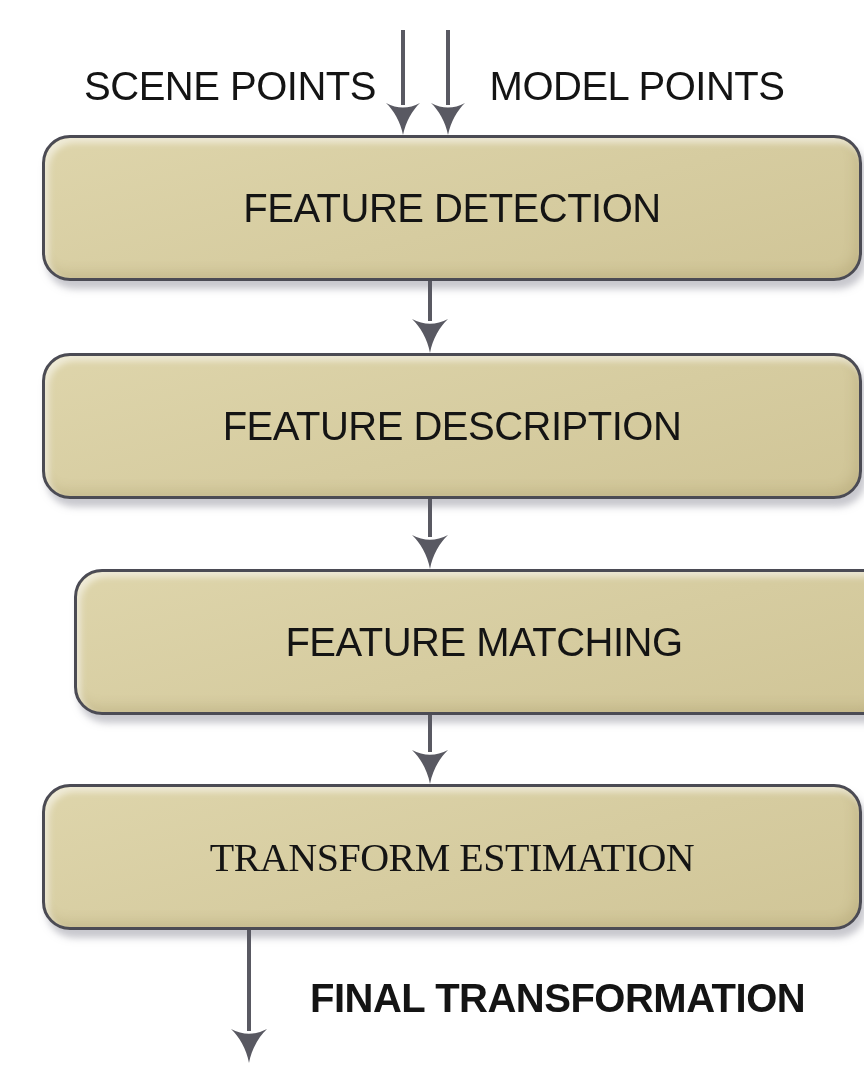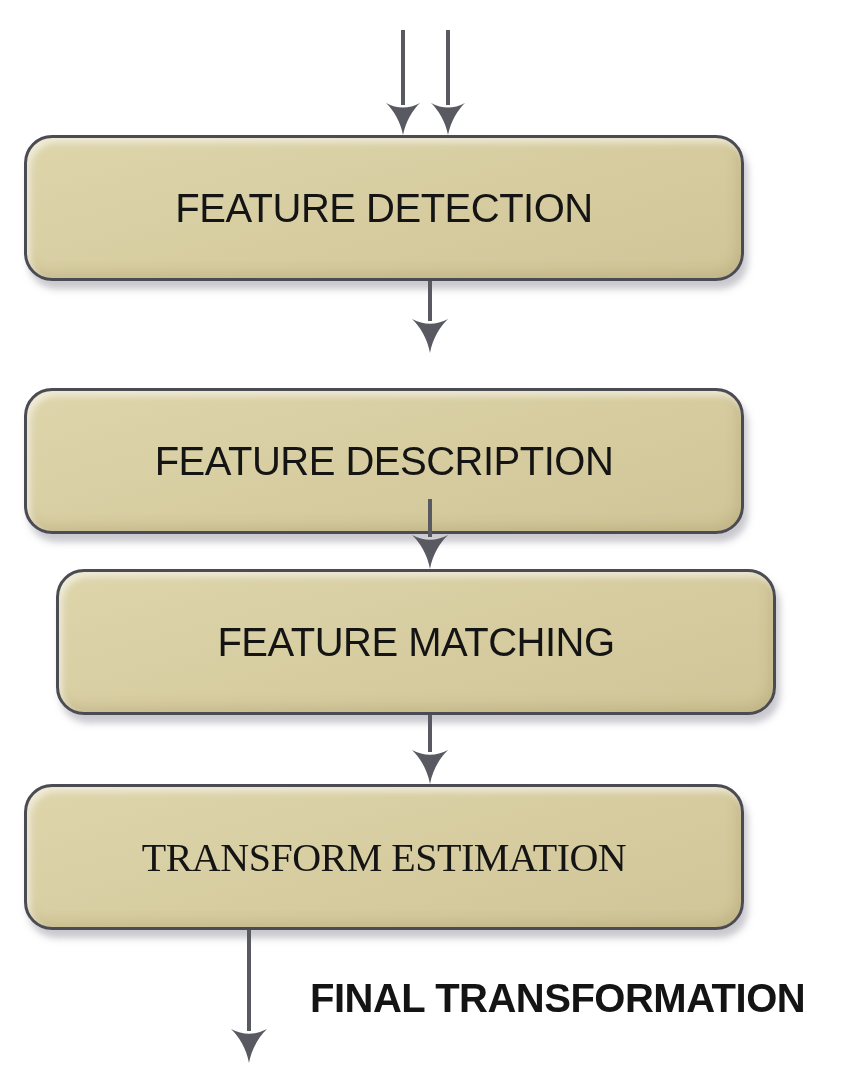--- a/index.html
+++ b/index.html
@@ -26,22 +26,22 @@
     position:absolute;
     color:var(--text,#141414);
     font-size:40px;
     line-height:1.1;
     letter-spacing:-0.5px;
     text-align:center;
     white-space:nowrap;
   }
   .stage-box{
     position:absolute;
-    left:24px;
-    width:720px;
+    left:42px;
+    width:820px;
     height:146px;
     box-sizing:border-box;
     border:3px solid var(--box-border,#4b4b54);
     border-radius:28px;
     background:linear-gradient(165deg, var(--box-fill-top,#ded5ab) 0%, #d6cca0 55%, var(--box-fill-bottom,#d0c597) 100%);
     box-shadow:4px 8px 7px rgba(145,145,158,0.50),
                inset 4px 5px 6px rgba(255,255,255,0.55),
                inset -4px -6px 12px rgba(125,112,62,0.18);
     display:flex;
     align-items:center;
@@ -70,21 +70,23 @@
     flex:0 0 auto;
     display:block;
     margin-top:-2px;
   }
 </style>
 </head>
 <body>
 
 <div class="canvas">
 
+  <div class="io-label" style="left:70px; top:64px; width:320px;">SCENE POINTS</div>
 
+  <div class="io-label" style="left:477px; top:64px; width:320px;">MODEL POINTS</div>
 
   <div class="arrow-down" style="left:385px; top:30px; height:105px;">
     <div class="arrow-shaft"></div>
     <svg class="arrow-headsvg" width="34" height="32" viewBox="0 0 34 32">
       <path d="M17 32 C14.5 19 7.5 7 0 0 Q17 9 34 0 C26.5 7 19.5 19 17 32 Z" fill="currentColor"></path>
     </svg>
   </div>
 
   <div class="arrow-down" style="left:430px; top:30px; height:105px;">
     <div class="arrow-shaft"></div>
@@ -97,21 +99,21 @@
     <span class="stage-label">FEATURE DETECTION</span>
   </div>
 
   <div class="arrow-down" style="left:412px; top:281px; height:72px;">
     <div class="arrow-shaft"></div>
     <svg class="arrow-headsvg" width="36" height="34" viewBox="0 0 36 34">
       <path d="M18 34 C15.5 20 8 7.5 0 0 Q18 9.5 36 0 C28 7.5 20.5 20 18 34 Z" fill="currentColor"></path>
     </svg>
   </div>
 
-  <div class="stage-box" style="top:353px;margin-top:35px;">
+  <div class="stage-box" style="top:353px;">
     <span class="stage-label">FEATURE DESCRIPTION</span>
   </div>
 
   <div class="arrow-down" style="left:412px; top:499px; height:70px;">
     <div class="arrow-shaft"></div>
     <svg class="arrow-headsvg" width="36" height="34" viewBox="0 0 36 34">
       <path d="M18 34 C15.5 20 8 7.5 0 0 Q18 9.5 36 0 C28 7.5 20.5 20 18 34 Z" fill="currentColor"></path>
     </svg>
   </div>
 

